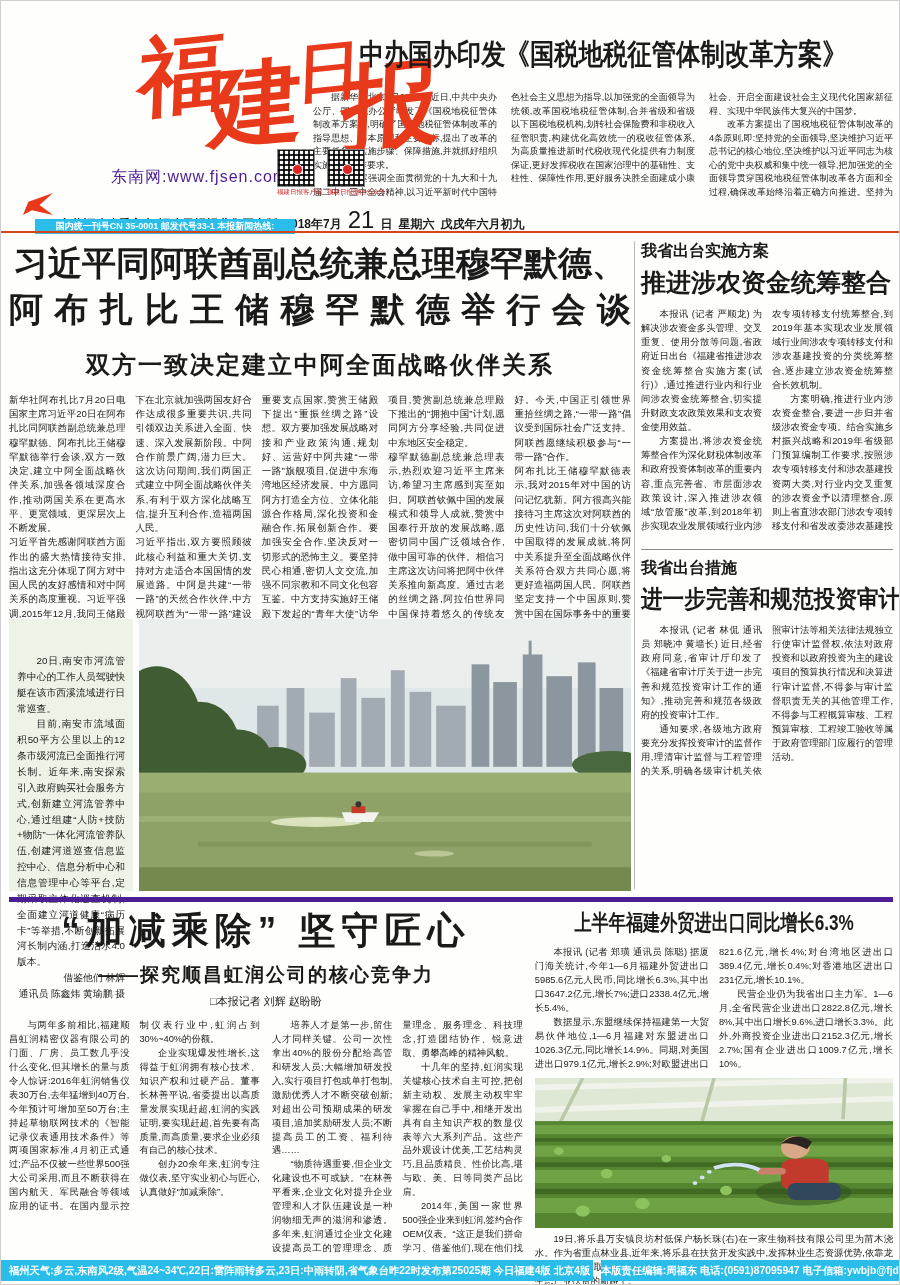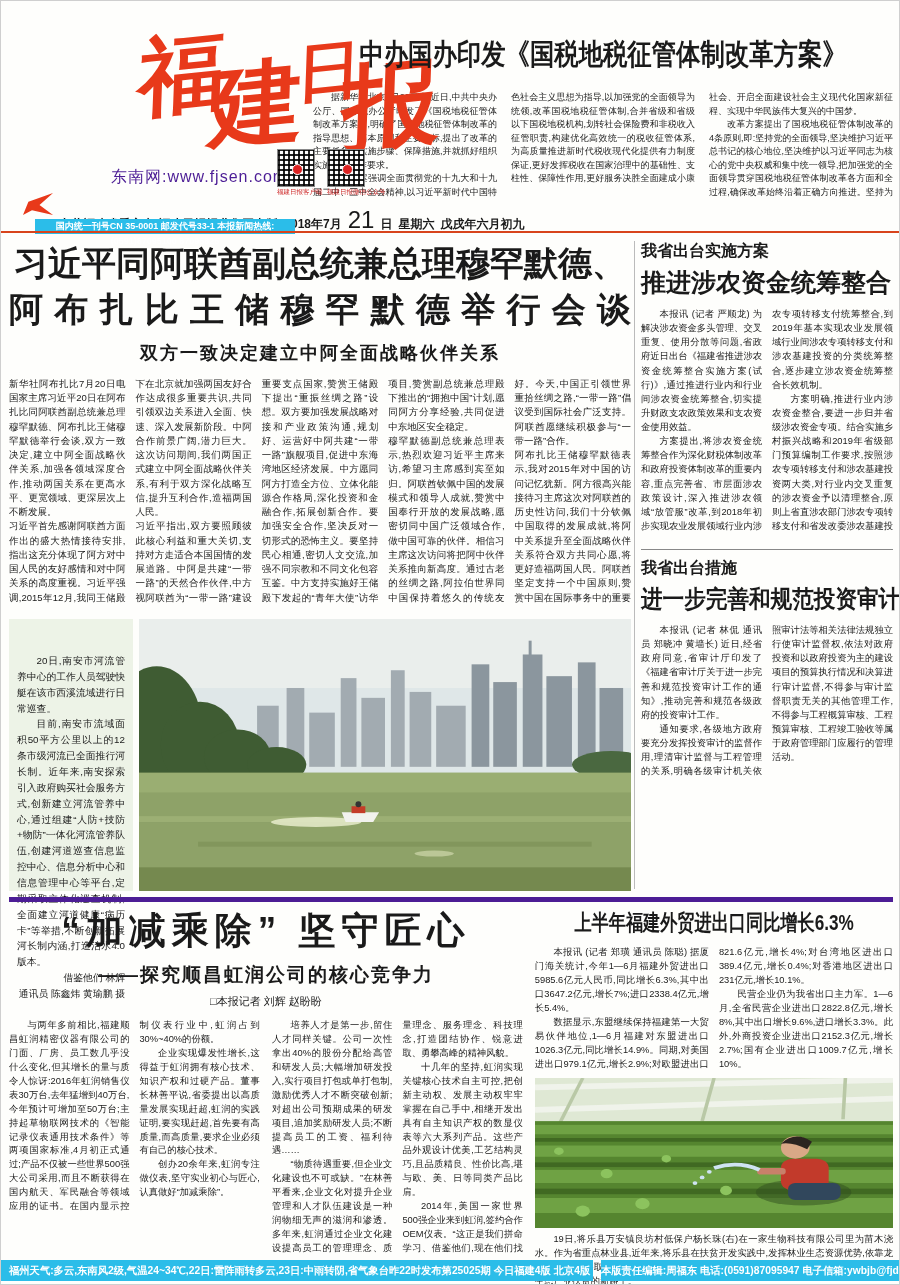--- a/index.html
+++ b/index.html
@@ -34,21 +34,21 @@
   .tax-h { text-align:center; margin-top:26px; white-space:nowrap; }
   .tax-h span { display:inline-block; font-size:29px; font-weight:bold; transform:scaleX(0.84); transform-origin:center; letter-spacing:0; }
   .tax-body { margin-top:16px; height:108px; column-count:3; column-gap:14px; font-size:9px; line-height:1.5; text-align:justify; overflow:hidden; color:#222; }
   .tax-body p, .colp p { text-indent:2em; }
   .toprule { position:absolute; top:230px; left:0; width:900px; height:2px; background:#d8441c; }
 
   
   .main { position:absolute; top:240px; left:8px; width:622px; height:650px; }
   .h1a { font-size:34px; font-weight:bold; text-align:center; white-space:nowrap; letter-spacing:0; }
   .h1b { font-size:34px; font-weight:bold; text-align:justify; text-align-last:justify; line-height:1.35; }
-  .deck { font-size:18px; font-weight:bold; text-align:center; margin-top:8px; letter-spacing:2px; }
+  .deck { font-size:24px; font-weight:bold; text-align:center; margin-top:16px; letter-spacing:2px; }
   .summit-body { margin-top:12px; height:238px; column-count:5; column-gap:10px; font-size:9.5px; line-height:1.5; text-align:justify; overflow:hidden; }
   .photo-row { position:absolute; left:0; bottom:0; width:622px; height:272px; display:flex; }
   .cappanel { width:124px; background:#edf3e7; padding:34px 8px 6px 8px; font-size:9.8px; line-height:1.62; text-align:justify; }
   .cappanel p { text-indent:2em; }
   .cap-credit { text-align:right; text-indent:0 !important; }
   .photo1 { flex:1; margin-left:6px; position:relative; overflow:hidden; }
   .photo1 svg, .photo2 svg { display:block; width:100%; height:100%; }
 
   
   .vdiv { position:absolute; top:240px; left:633px; width:1px; height:648px; background:#bbb; }

